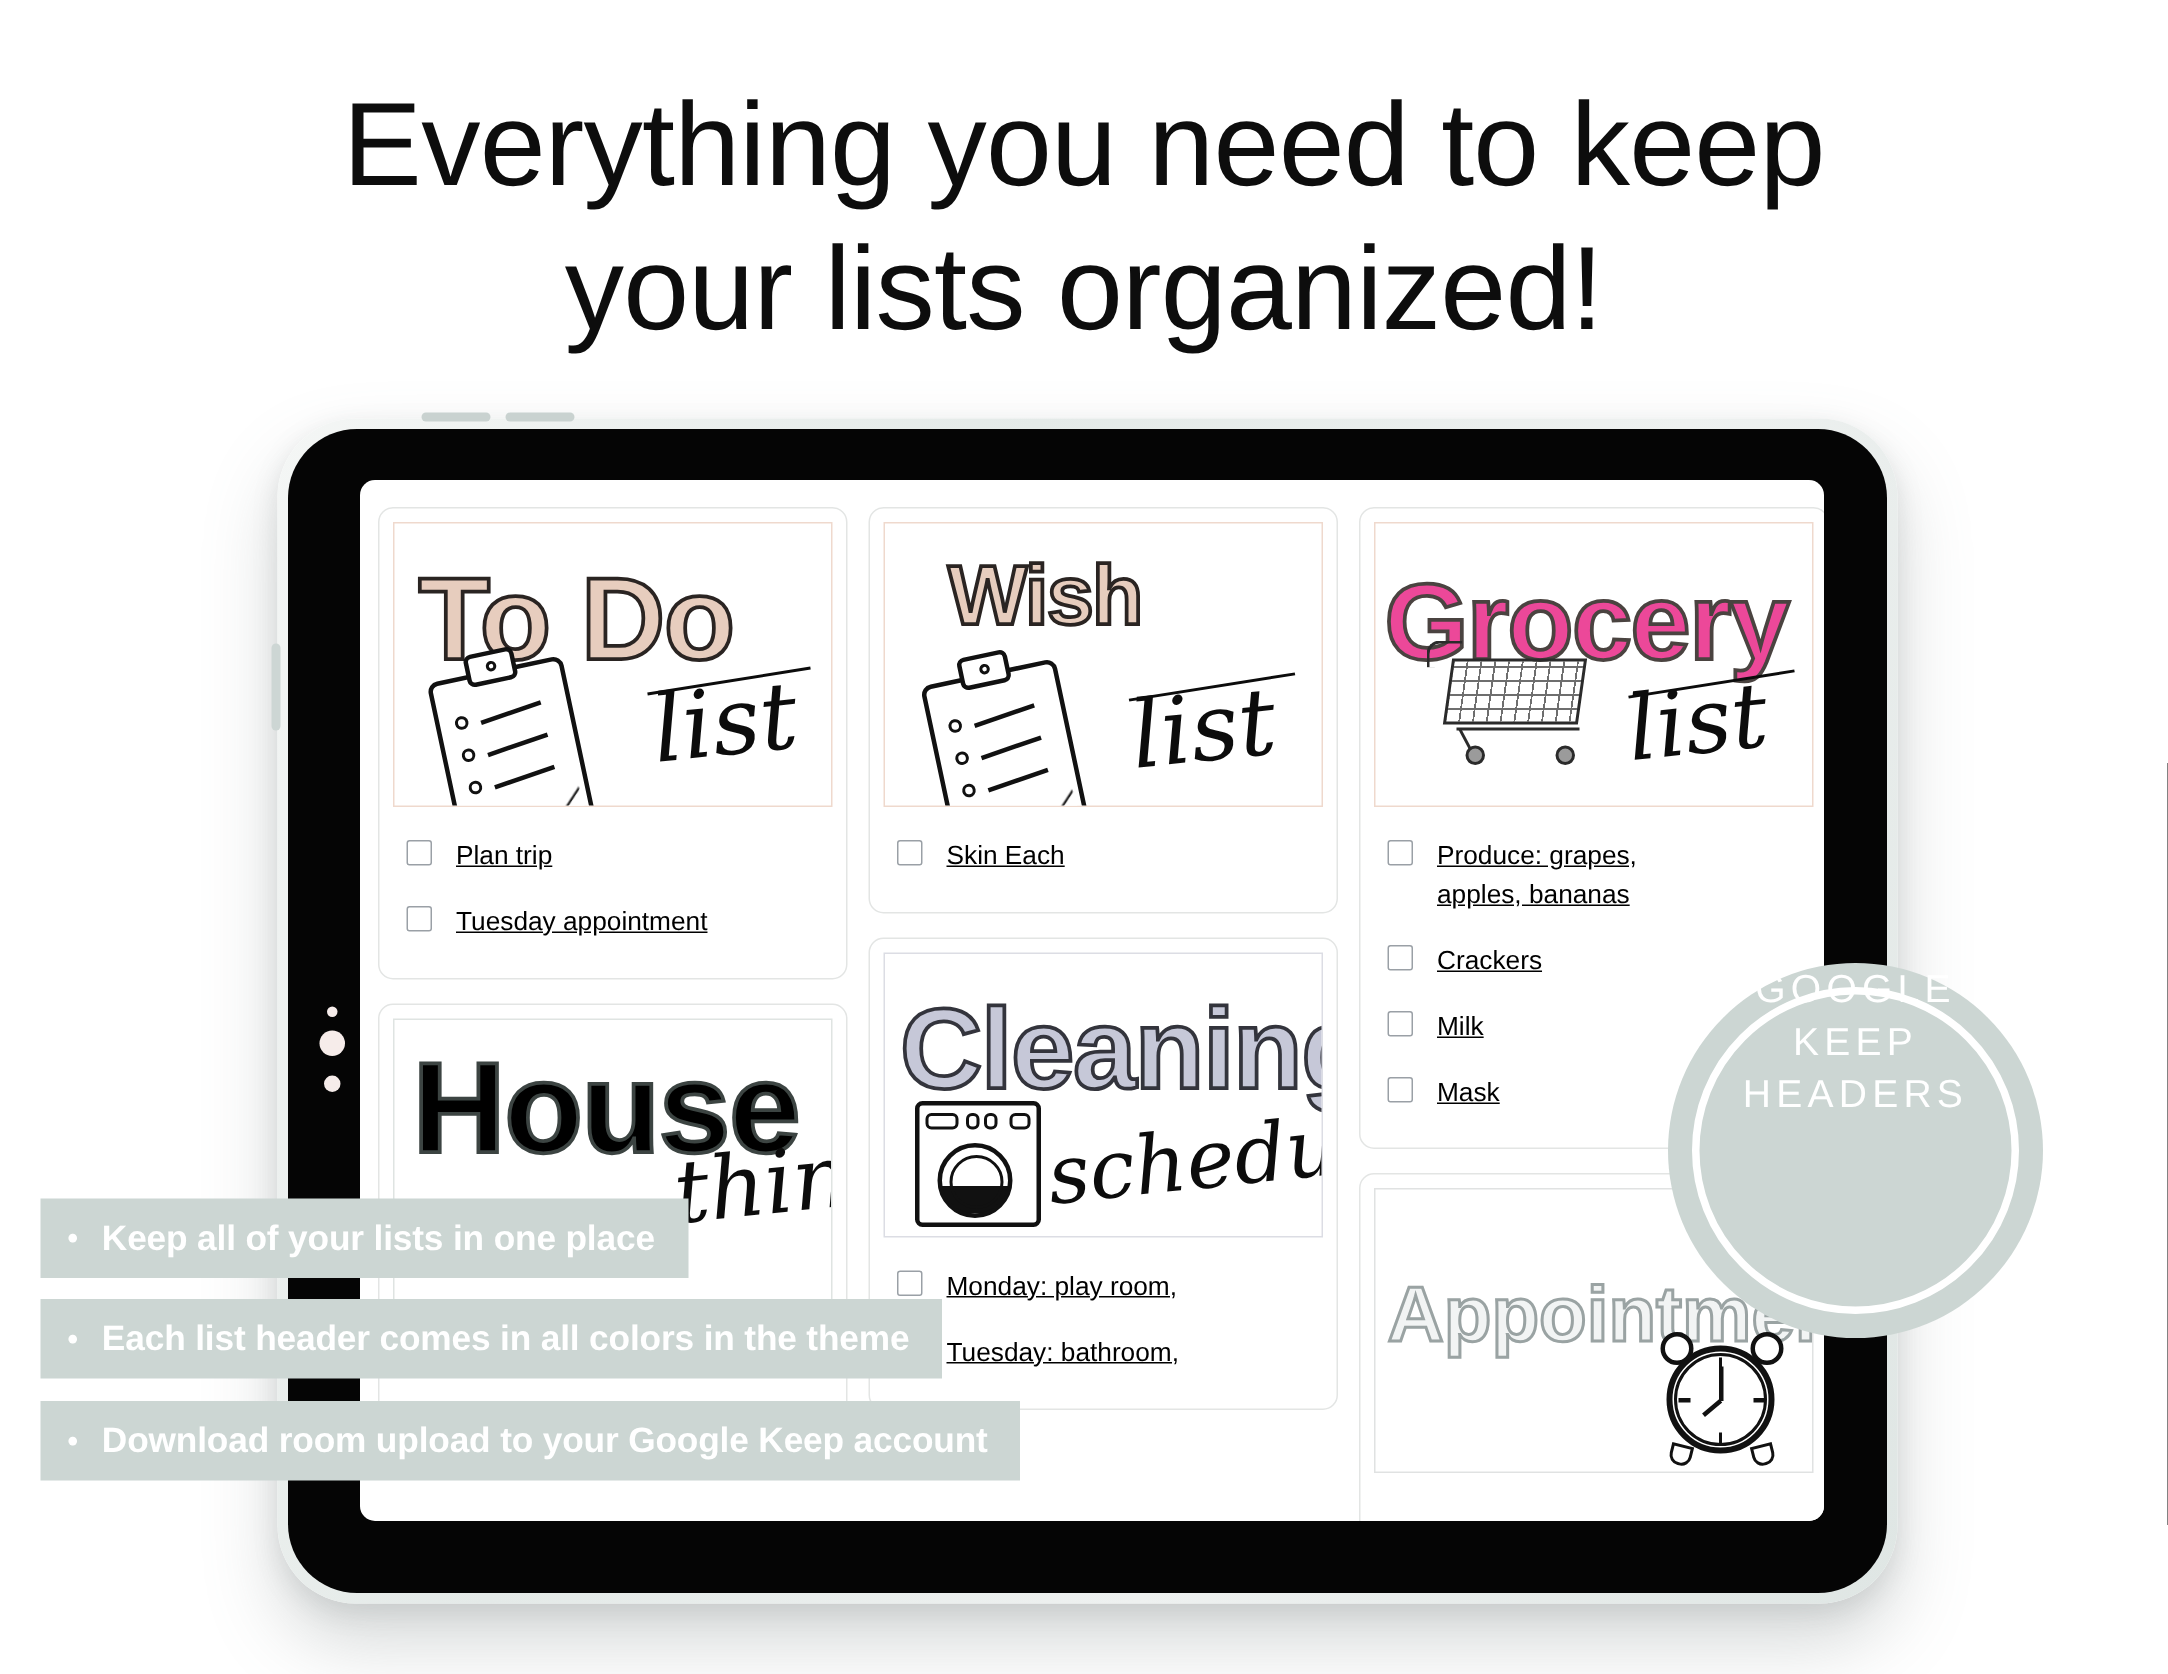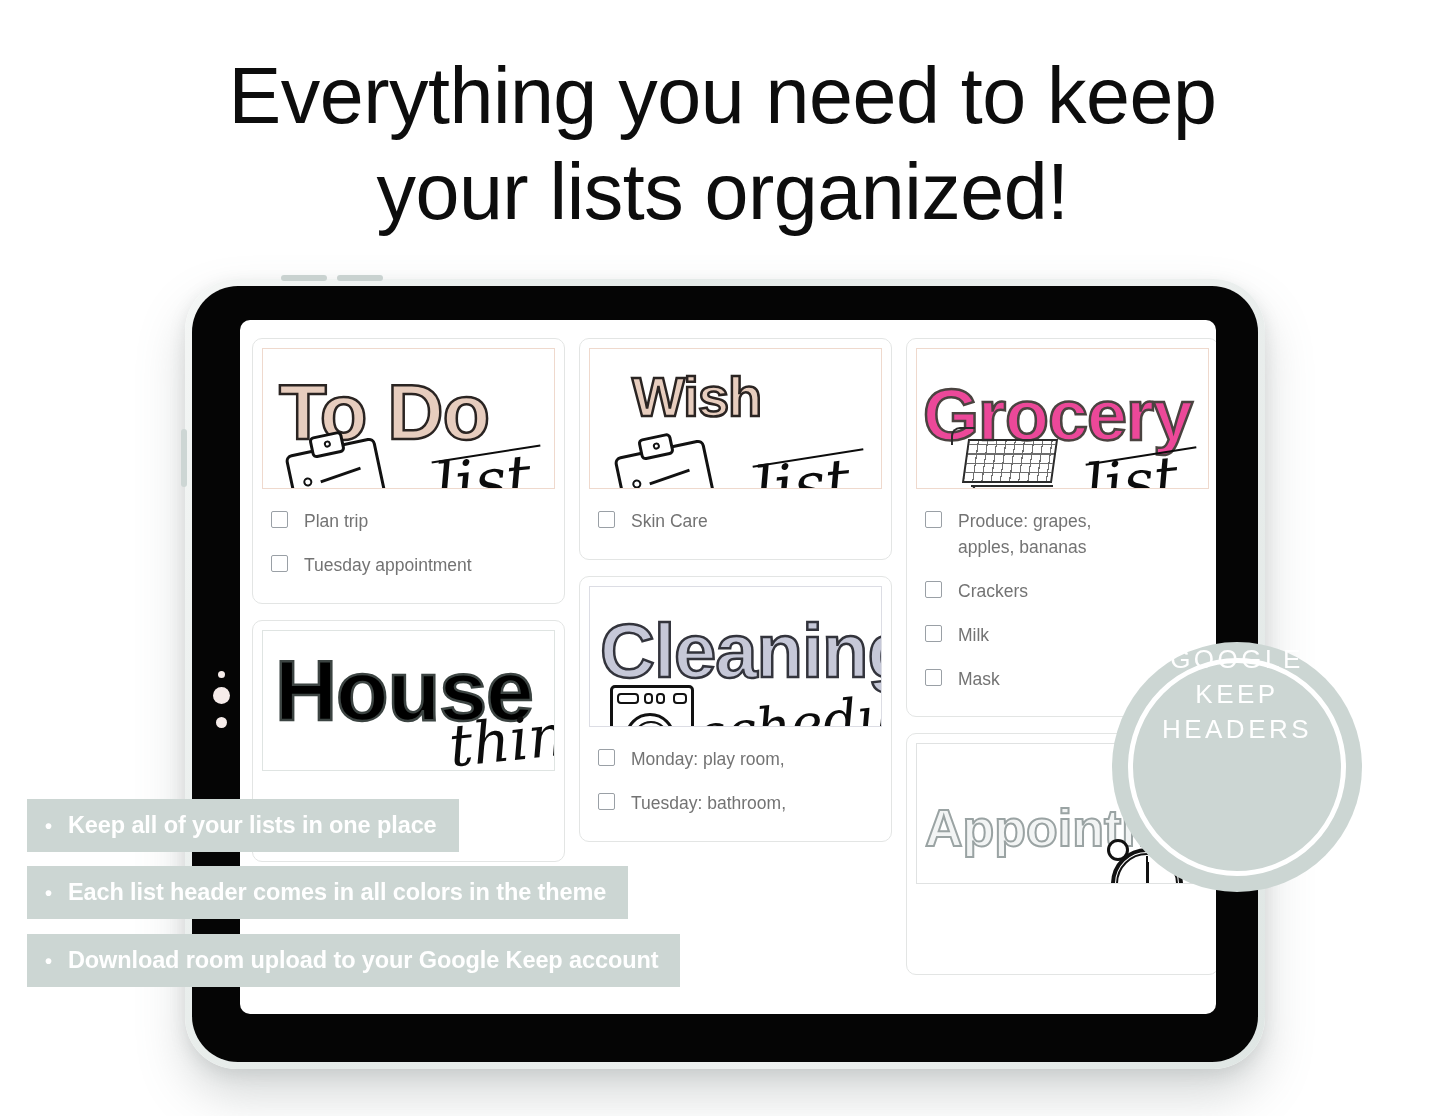--- a/index.html
+++ b/index.html
@@ -98,21 +98,21 @@
   .col { display: flex; flex-direction: column; gap: 16px; }
 
   .note {
     background: #fff;
     border: 1px solid #e3e5e4;
     border-radius: 10px;
     overflow: hidden;
   }
   .note-head {
     margin: 9px 9px 0 9px;
-    height: 141px;
+    height: 190px;
     border: 1px solid #efd9cd;
     position: relative;
     background: #fff;
     overflow: hidden;
   }
   .note-head.sage    { border-color: #dfe4e2; }
   .note-head.lav     { border-color: #dcdde4; }
   .note-head.grey    { border-color: #e0e2e2; }
 
   .note-body { padding: 20px 18px 24px 18px; }
@@ -124,21 +124,22 @@
     width: 17px; height: 17px;
     border: 1.6px solid #9aa0a6;
     border-radius: 2px;
     flex: 0 0 auto;
     margin-top: 2px;
     background: #fff;
   }
   .row-label {
     font-size: 17.5px;
     line-height: 1.48;
-    color: #737373;
+    color: #000000;
+    text-decoration: underline;
   }
 
   
   .art { position: absolute; inset: 0; }
   .word {
     position: absolute;
     font-size: 78px;
     font-weight: 700;
     letter-spacing: -1px;
     line-height: 1;
@@ -394,21 +395,21 @@
                   <div class="cb-line" style="top:73px;"></div>
                   <div class="cb-fold"></div>
                 </div>
                 <div class="script-strike" style="left:162px; top:108px; width:112px;"></div>
                 <div class="script" style="left:164px; top:100px; font-size:62px;">list</div>
               </div>
             </div>
             <div class="note-body">
               <div class="row">
                 <div class="cbox"></div>
-                <div class="row-label">Skin Care</div>
+                <div class="row-label">Skin Each</div>
               </div>
             </div>
           </div>
 
           <div class="note">
             <div class="note-head lav">
               <div class="art">
                 <div class="word fill-lav" style="left:10px; top:26px; font-size:76px;">Cleaning</div>
                 <div class="washer" style="left:20px; top:98px;">
                   <div class="wash-body"></div>

